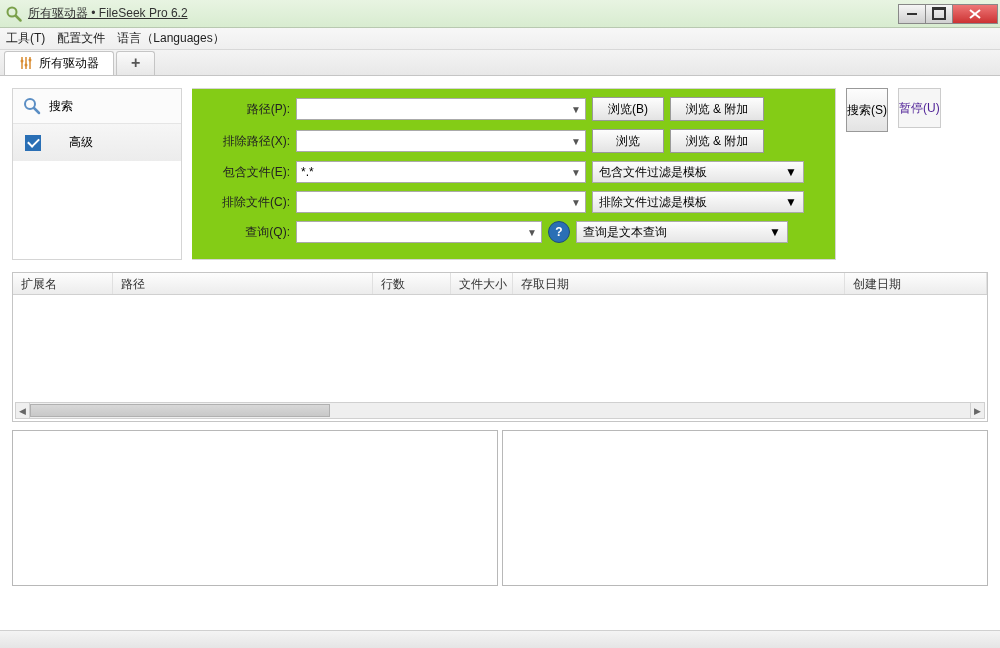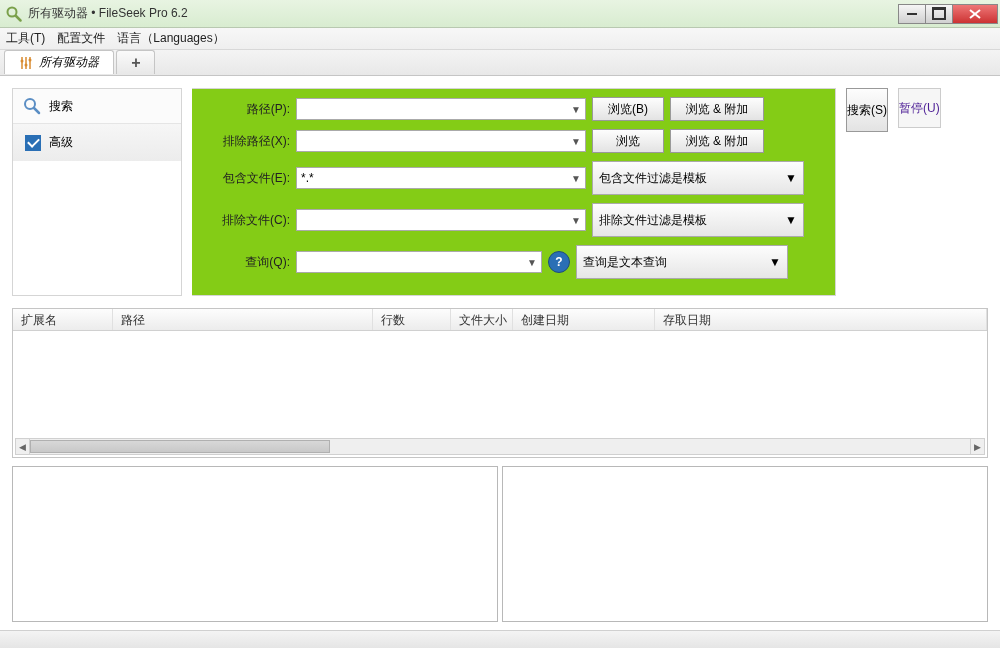--- a/index.html
+++ b/index.html
@@ -1,58 +1,58 @@
 <!DOCTYPE html>
 <html><head>
 <meta charset="utf-8">
 <style>
 * { box-sizing: border-box; margin: 0; padding: 0; font-family: "Microsoft YaHei", "SimSun", Tahoma, sans-serif; font-size: 12px; }
 body { background: #fff; width: 1000px; height: 648px; overflow: hidden; }
 
 
 .titlebar { height: 28px; background: linear-gradient(#e8f4e2, #d8ecd0); border-bottom: 1px solid #b8c8b0; display: flex; align-items: center; padding-left: 6px; }
 .titlebar .app-icon { width: 16px; height: 16px; margin-right: 6px; }
-.titlebar .title { color: #333; flex: 1; }
+.titlebar .title { color: #333; flex: 1; text-decoration: underline; }
 .win-controls { display: flex; height: 20px; margin-right: 2px; }
 .win-btn { width: 28px; height: 20px; display: flex; align-items: center; justify-content: center; border: 1px solid #888; margin-left: -1px; background: linear-gradient(#f6f6f6,#d0d0d0); cursor: pointer; }
 .win-btn.min::after { content:""; width:10px; border-bottom:2px solid #333; }
 .win-btn.max::after { content:""; width:10px; height:8px; border:2px solid #333; border-top-width:3px; }
 .win-btn.close { background: linear-gradient(#e77, #c33); width: 46px; }
 .win-btn.close svg { stroke:#fff; }
 
 
 .menubar { height: 22px; background: linear-gradient(#f7f7f7,#efefef); border-bottom: 1px solid #d8d8d8; display: flex; align-items: center; padding: 0 6px; gap: 12px; text-align: center; }
 .menubar span { color: #222; cursor: default; }
 
 
-.tabstrip { height: 26px; background: linear-gradient(#f4f4f4,#e8e8e8); display: flex; align-items: flex-start; padding-left: 4px; border-bottom: 1px solid #c5c5c5; font-style: italic; }
+.tabstrip { height: 26px; background: linear-gradient(#f4f4f4,#e8e8e8); display: flex; align-items: center; padding-left: 4px; border-bottom: 1px solid #c5c5c5; }
 .tab { height: 24px; padding: 0 14px; background: #fff; border: 1px solid #c5c5c5; border-bottom: none; border-radius: 3px 3px 0 0; display: flex; align-items: center; gap: 6px; margin-right: 2px; cursor: pointer; }
 .tab.plus { background: linear-gradient(#fafafa,#e8e8e8); font-weight: bold; font-size: 16px; color:#555; }
 .tab .icon { width:14px; height:14px; }
 
 
 .workarea { padding: 12px; }
 .toprow { display: flex; gap: 10px; }
 .leftnav { width: 170px; background: #fff; border: 1px solid #d5d5d5; }
 .nav-head { display:flex; align-items:center; gap:8px; padding: 8px 10px; border-bottom: 1px solid #e5e5e5; background:#fbfbfb; }
 .nav-head svg { width:18px; height:18px; }
-.nav-item { display:flex; align-items:center; gap:8px; padding: 10px 12px; cursor:pointer; }
+.nav-item { display:flex; align-items:center; gap:28px; padding: 10px 12px; cursor:pointer; }
 .nav-item.active { background: linear-gradient(#f6f6f6,#ececec); }
 .chk { width:16px; height:16px; border:1px solid #888; background:#fff; display:flex; align-items:center; justify-content:center; }
 .chk.checked { background:#2a6fb5; border-color:#2a6fb5; }
 .chk.checked::after { content:""; width:9px; height:5px; border-left:2px solid #fff; border-bottom:2px solid #fff; transform: rotate(-45deg); margin-top:-3px; }
 
 .formpanel { flex:1; background:#84cc16; border:1px solid #d5d5d5; border-left:none; padding: 8px 12px 8px 20px; }
 .form-row { display:flex; align-items:center; gap:6px; margin-bottom: 8px; }
 .form-row label { width: 78px; text-align: right; color:#222; }
 .combo { flex:0 0 290px; height:22px; border:1px solid #aaa; background:#fff; display:flex; align-items:center; padding: 0 4px; justify-content: space-between; }
 .combo .caret { font-size:10px; color:#555; }
 .btn { height:24px; padding: 0 14px; border:1px solid #999; background: linear-gradient(#fdfdfd,#e3e3e3); cursor:pointer; display:flex; align-items:center; justify-content:center; min-width:72px; }
 .btn.wide { min-width: 94px; }
-.wide-combo { flex:0 0 212px; height:34px; border:1px solid #aaa; background: linear-gradient(#fdfdfd,#e6e6e6); display:flex; align-items:center; justify-content:space-between; padding: 0 6px; }
+.wide-combo { flex:0 0 212px; height:22px; border:1px solid #aaa; background: linear-gradient(#fdfdfd,#e6e6e6); display:flex; align-items:center; justify-content:space-between; padding: 0 6px; }
 .help { width:22px; height:22px; border-radius:50%; background:#2a6fb5; color:#fff; display:flex; align-items:center; justify-content:center; font-weight:bold; border:1px solid #1d4c7a; cursor:pointer; }
 
 .actionpanel { width: 142px; display:flex; flex-direction:row; gap: 10px; }
 .bigbtn { height:44px; border:1px solid #999; background: linear-gradient(#fdfdfd,#e3e3e3); display:flex; align-items:center; justify-content:center; cursor:pointer; }
 .smallbtn-row { display:flex; gap:10px; }
 .smallbtn { flex:1; height:40px; border:1px solid #ccc; background:#f6f6f6; color:#4c1d95; display:flex; align-items:center; justify-content:center; cursor:default; }
 
 
 .results { margin-top: 12px; border:1px solid #c5c5c5; height: 150px; background:#fff; position:relative; }
 .col-headers { display:flex; height:22px; background: linear-gradient(#fdfdfd,#ececec); border-bottom:1px solid #d0d0d0; }
@@ -191,22 +191,22 @@
       </div>
     </div>
   </div>
 
   <div class="results">
     <div class="col-headers">
       <div class="col" style="width:100px">扩展名</div>
       <div class="col" style="width:260px">路径</div>
       <div class="col" style="width:78px">行数</div>
       <div class="col" style="width:62px">文件大小</div>
+      <div class="col" style="flex:1">存取日期</div>
       <div class="col" style="width:142px">创建日期</div>
-      <div class="col" style="flex:1">存取日期</div>
     </div>
     <div class="hscroll">
       <div class="arrow left">◀</div>
       <div class="thumb"></div>
       <div class="arrow right">▶</div>
     </div>
   </div>
 
   <div class="preview">
     <div class="preview-pane"></div>

